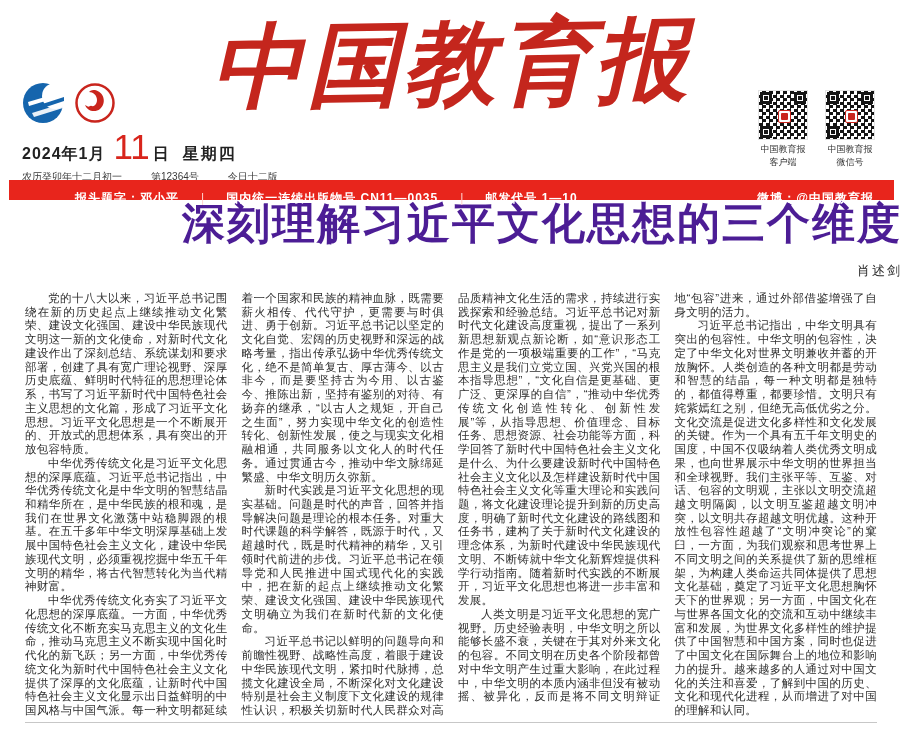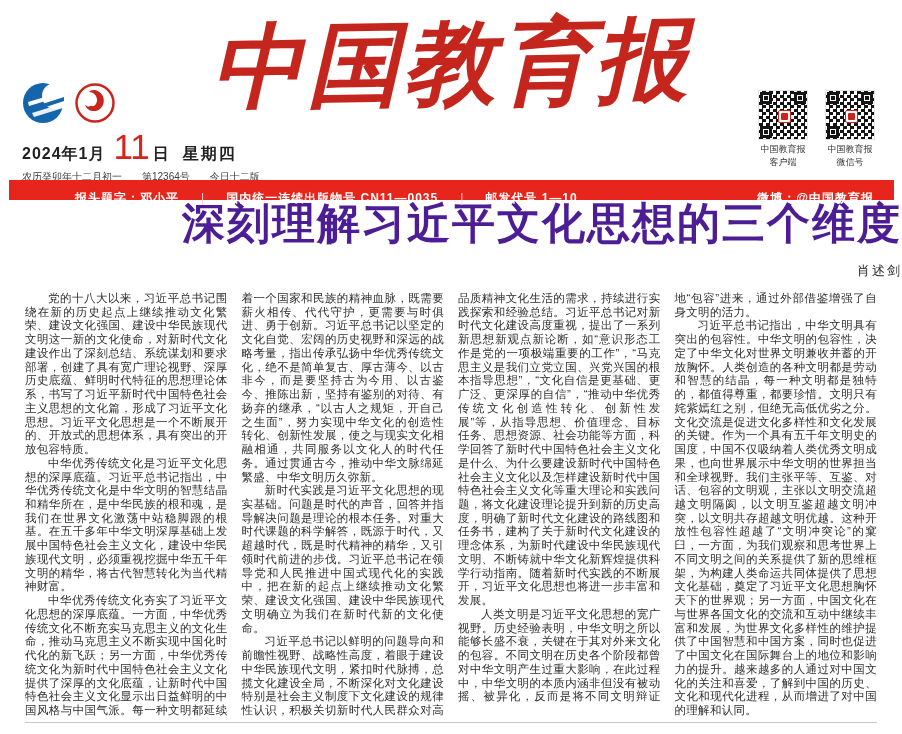--- a/index.html
+++ b/index.html
@@ -10,21 +10,21 @@
   }
   
   .header{position:relative;height:180px;}
   .left-block{position:absolute;left:22px;top:84px;}
   .logo-row{display:flex;align-items:center;gap:6px;height:42px;}
   .date-row{display:flex;align-items:baseline;margin-top:3px;white-space:nowrap;}
   .date-ym{font-size:16px;font-weight:bold;color:#222;letter-spacing:1px;}
   .date-day{font-size:35px;color:#d8251c;margin:0 3px 0 8px;font-weight:normal;line-height:1;}
   .date-ri{font-size:16px;font-weight:bold;color:#222;margin-right:14px;}
   .date-week{font-size:16px;font-weight:bold;color:#222;letter-spacing:2px;}
-  .lunar-row{margin-top:5px;font-size:10px;color:#3a3a3a;display:flex;gap:20px;white-space:nowrap;}
+  .lunar-row{margin-top:5px;font-size:10px;color:#3a3a3a;display:flex;gap:29px;white-space:nowrap;}
   .masthead-center{position:absolute;left:0;right:0;top:12px;text-align:center;pointer-events:none;}
   .masthead-title{
     font-family:"DejaVu Serif","Liberation Serif",serif;
     font-size:92px;line-height:1.12;font-weight:bold;font-style:italic;
     color:#c4261d;letter-spacing:4px;
     transform:rotate(-1deg);display:inline-block;
   }
   .masthead-sub{
     margin-top:-6px;font-size:21px;font-weight:bold;letter-spacing:7px;
     color:#8f8f8f;font-family:"Liberation Sans",sans-serif;

